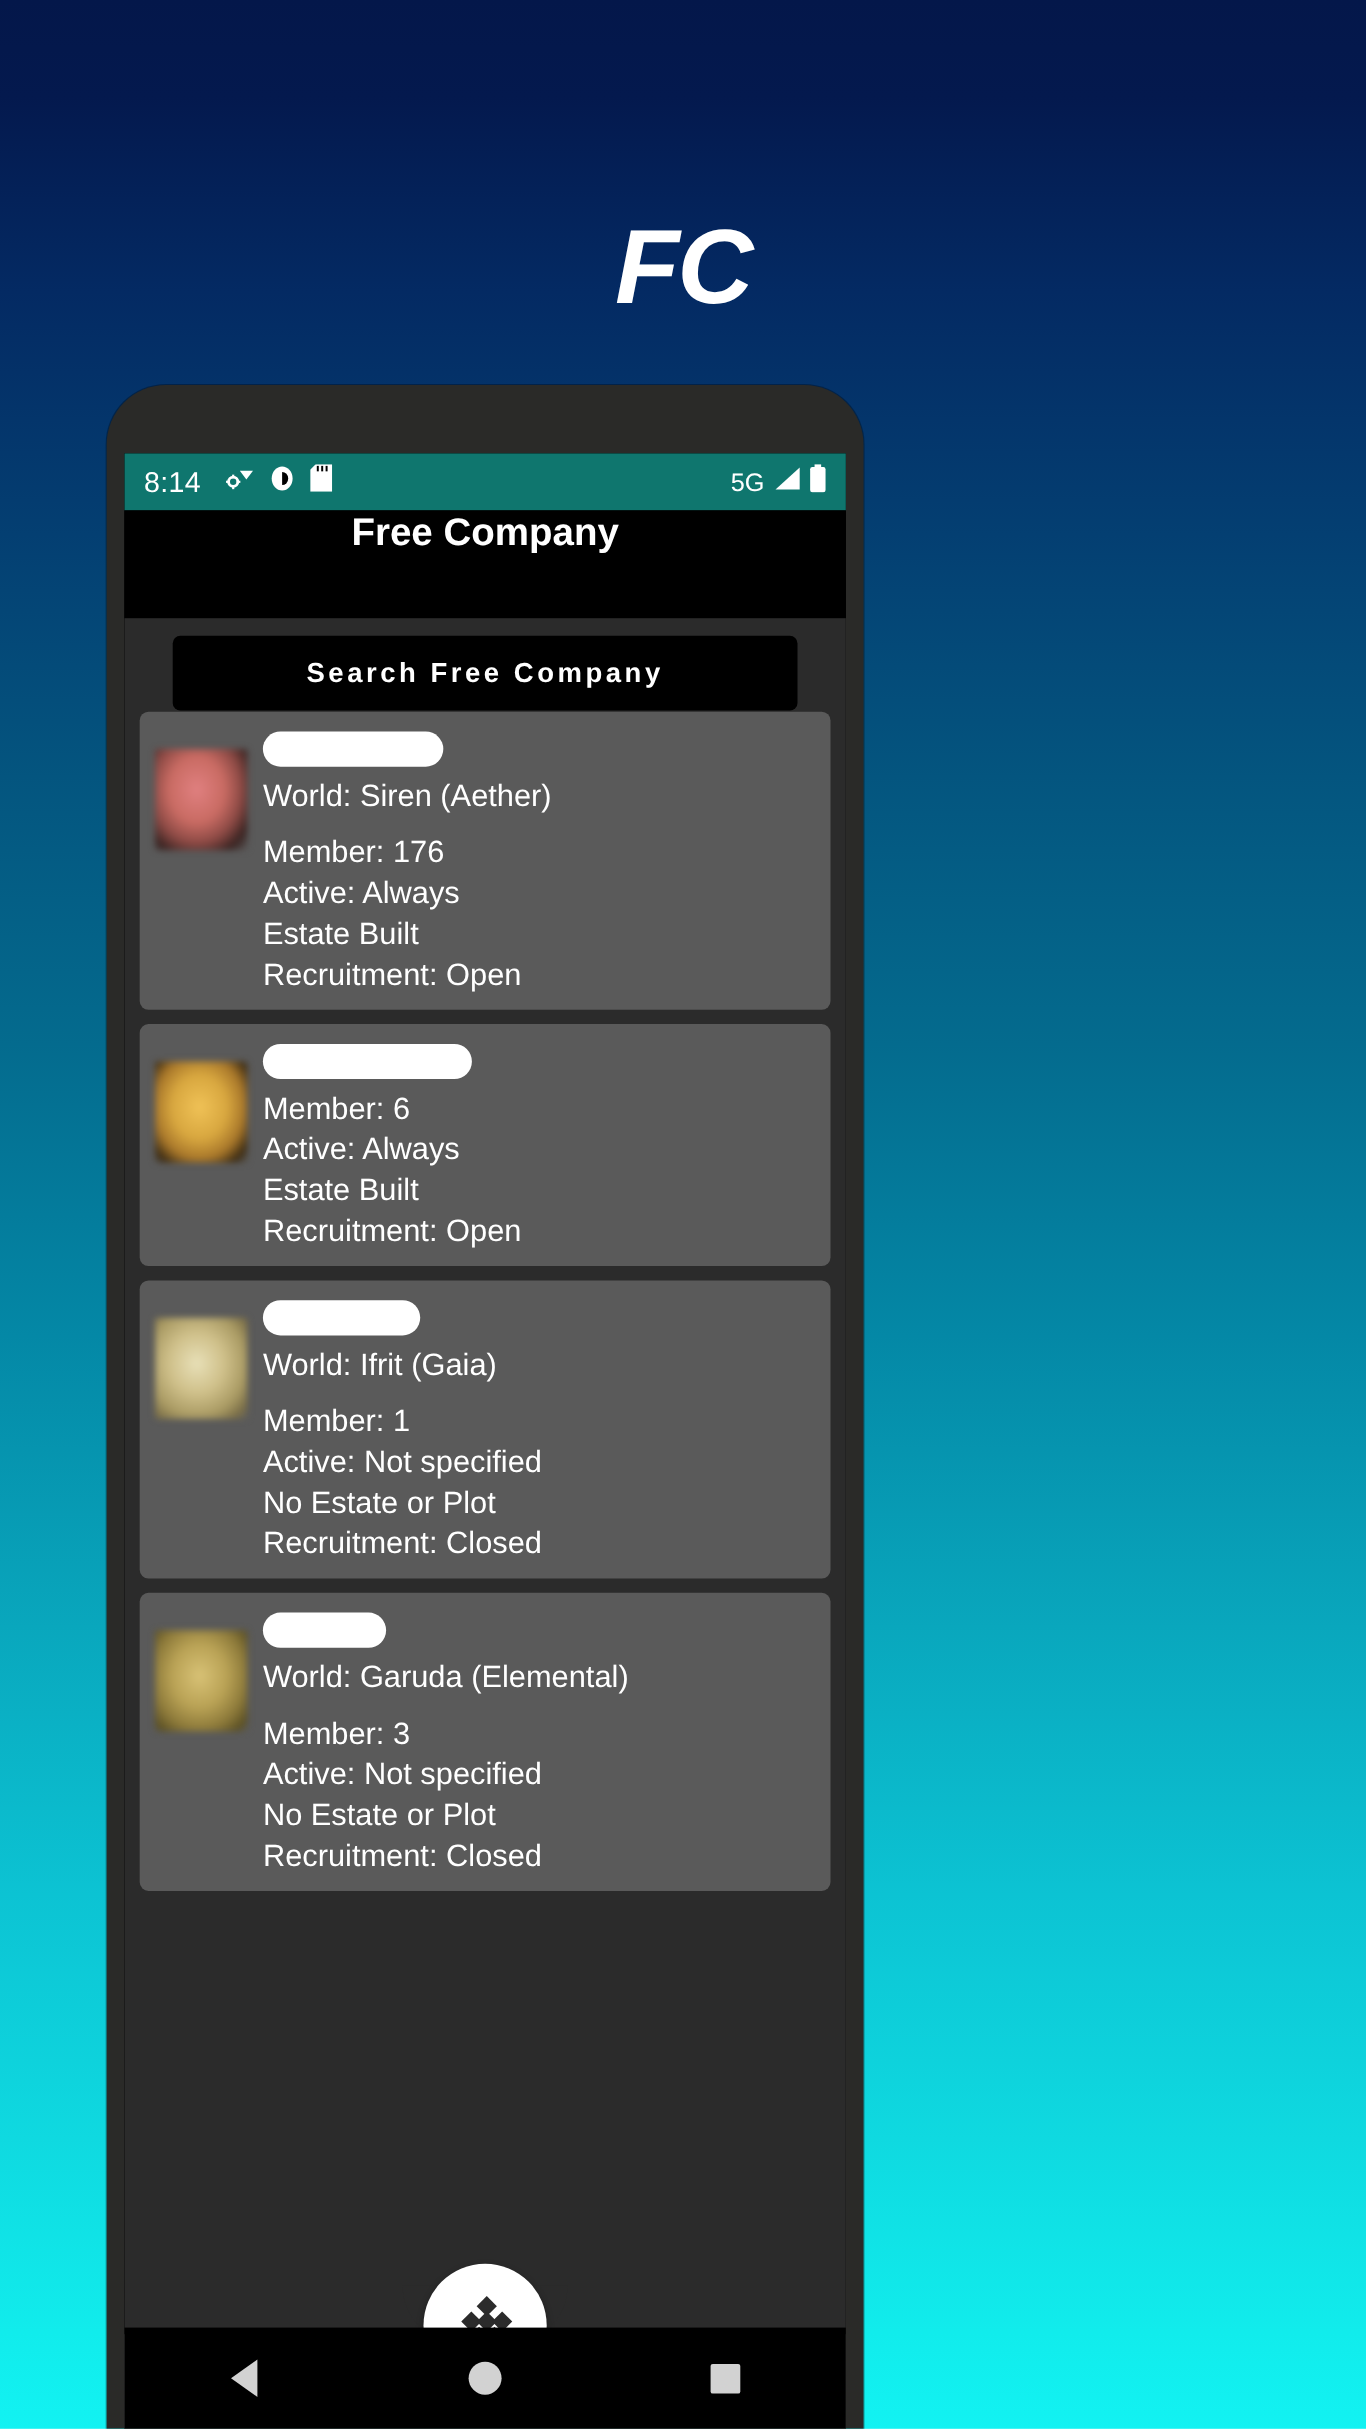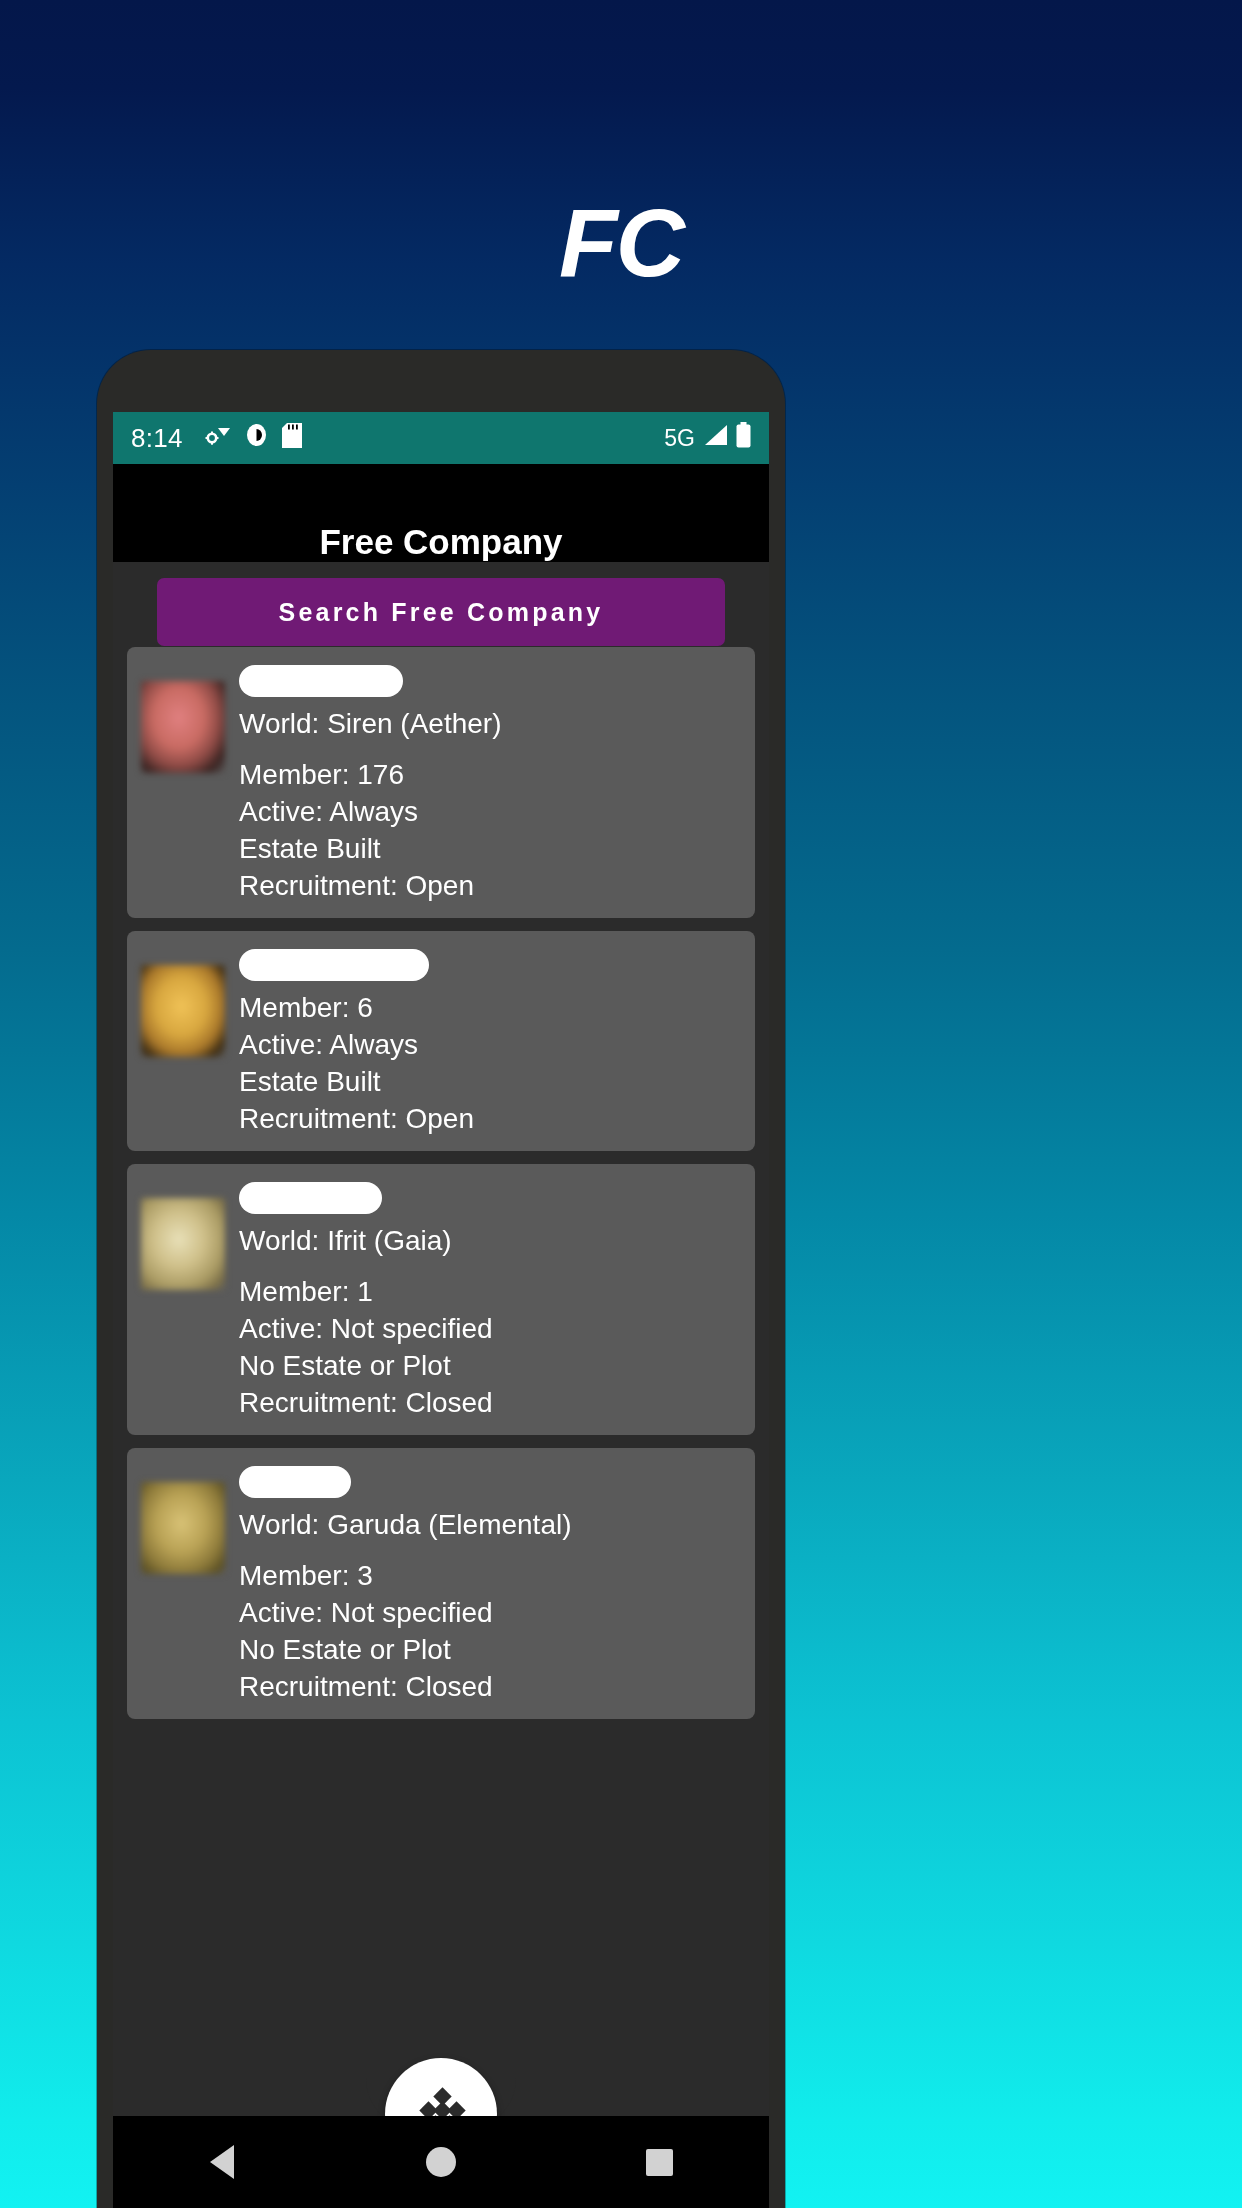--- a/index.html
+++ b/index.html
@@ -48,37 +48,37 @@
   .sb-time { font-size:26px; letter-spacing:.3px; }
   .sb-left-icons { display:flex; align-items:center; gap:14px; margin-left:22px; }
   .sb-spacer { flex:1; }
   .sb-right { display:flex; align-items:center; gap:7px; }
   .sb-5g { font-size:23px; font-weight:500; }
   .ic { display:block; }
 
   
   .appbar {
     height:98px; background:#000;
-    display:flex; align-items:flex-end; justify-content:center;
+    display:flex; align-items:flex-start; justify-content:center;
   }
   .appbar-title {
     color:#fff; font-size:35px; font-weight:bold;
   }
 
   
   .content {
     position:absolute; top:150px; left:0;
     width:656px; height:1646px;
     background:#2b2b2b;
     overflow:hidden;
   }
   .search-wrap { padding:16px 44px 0 44px; }
   .search-btn {
     width:100%; height:68px;
-    background:#701a75; border:none; border-radius:7px;
+    background:#000000; border:none; border-radius:7px;
     color:#fff; font-size:25px; font-weight:bold;
     letter-spacing:3.2px;
     font-family:"Liberation Sans", sans-serif;
     cursor:pointer;
     display:flex; align-items:center; justify-content:center;
   }
 
   .list { padding:1px 14px 0 14px; }
   .card {
     background:#5a5a5a;

